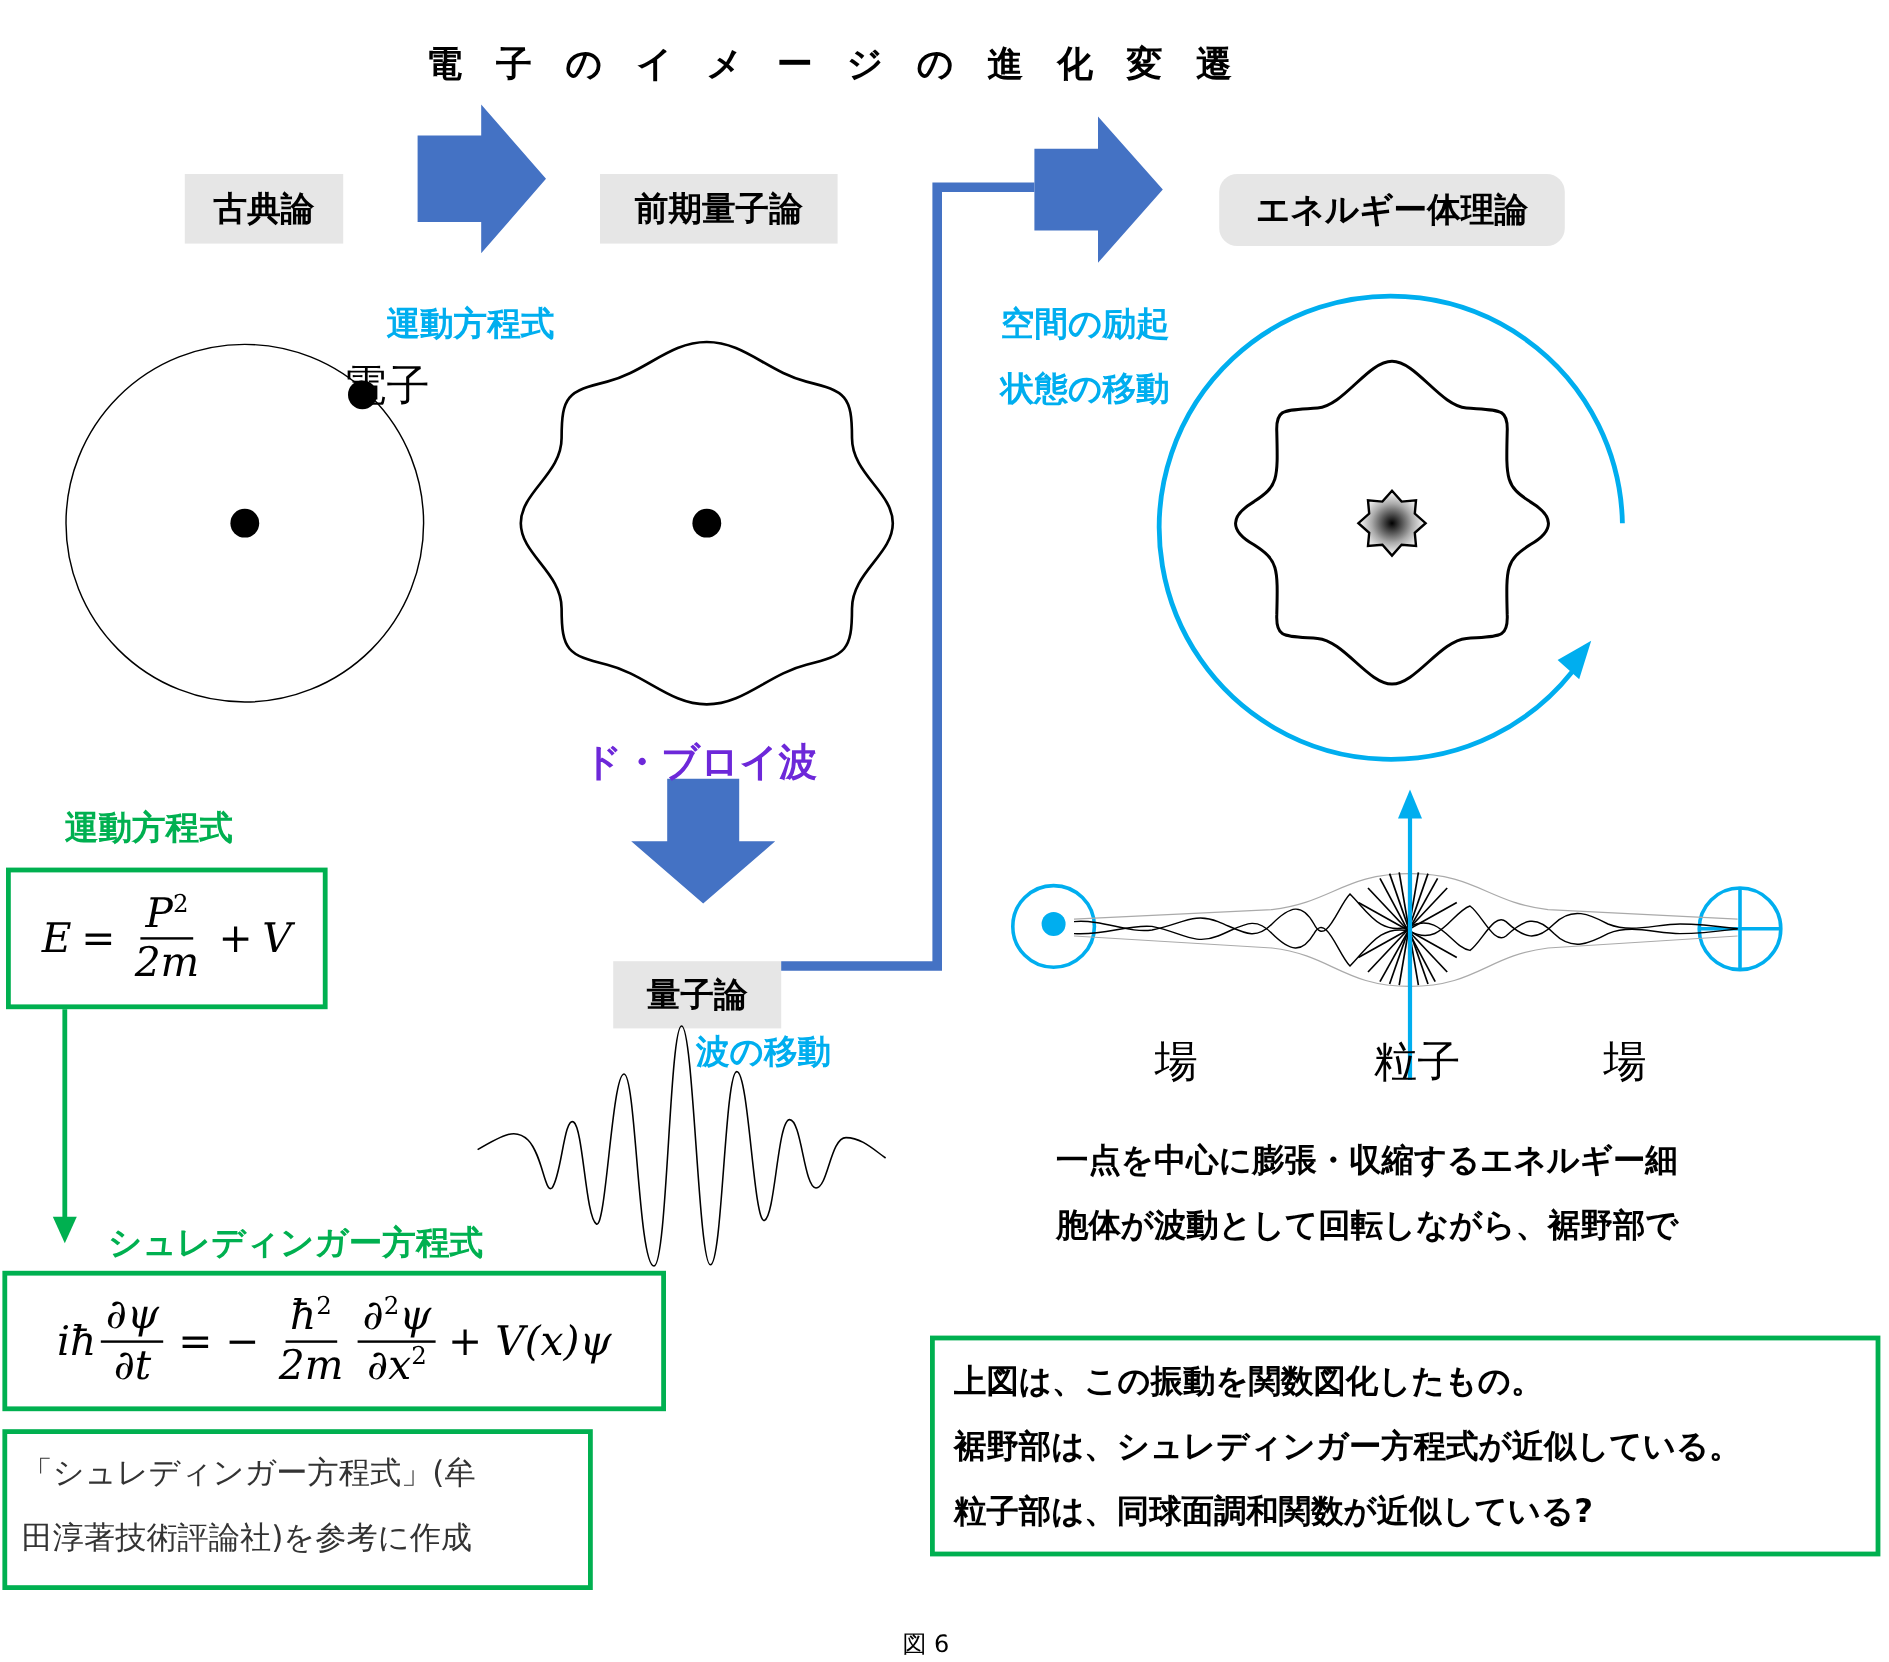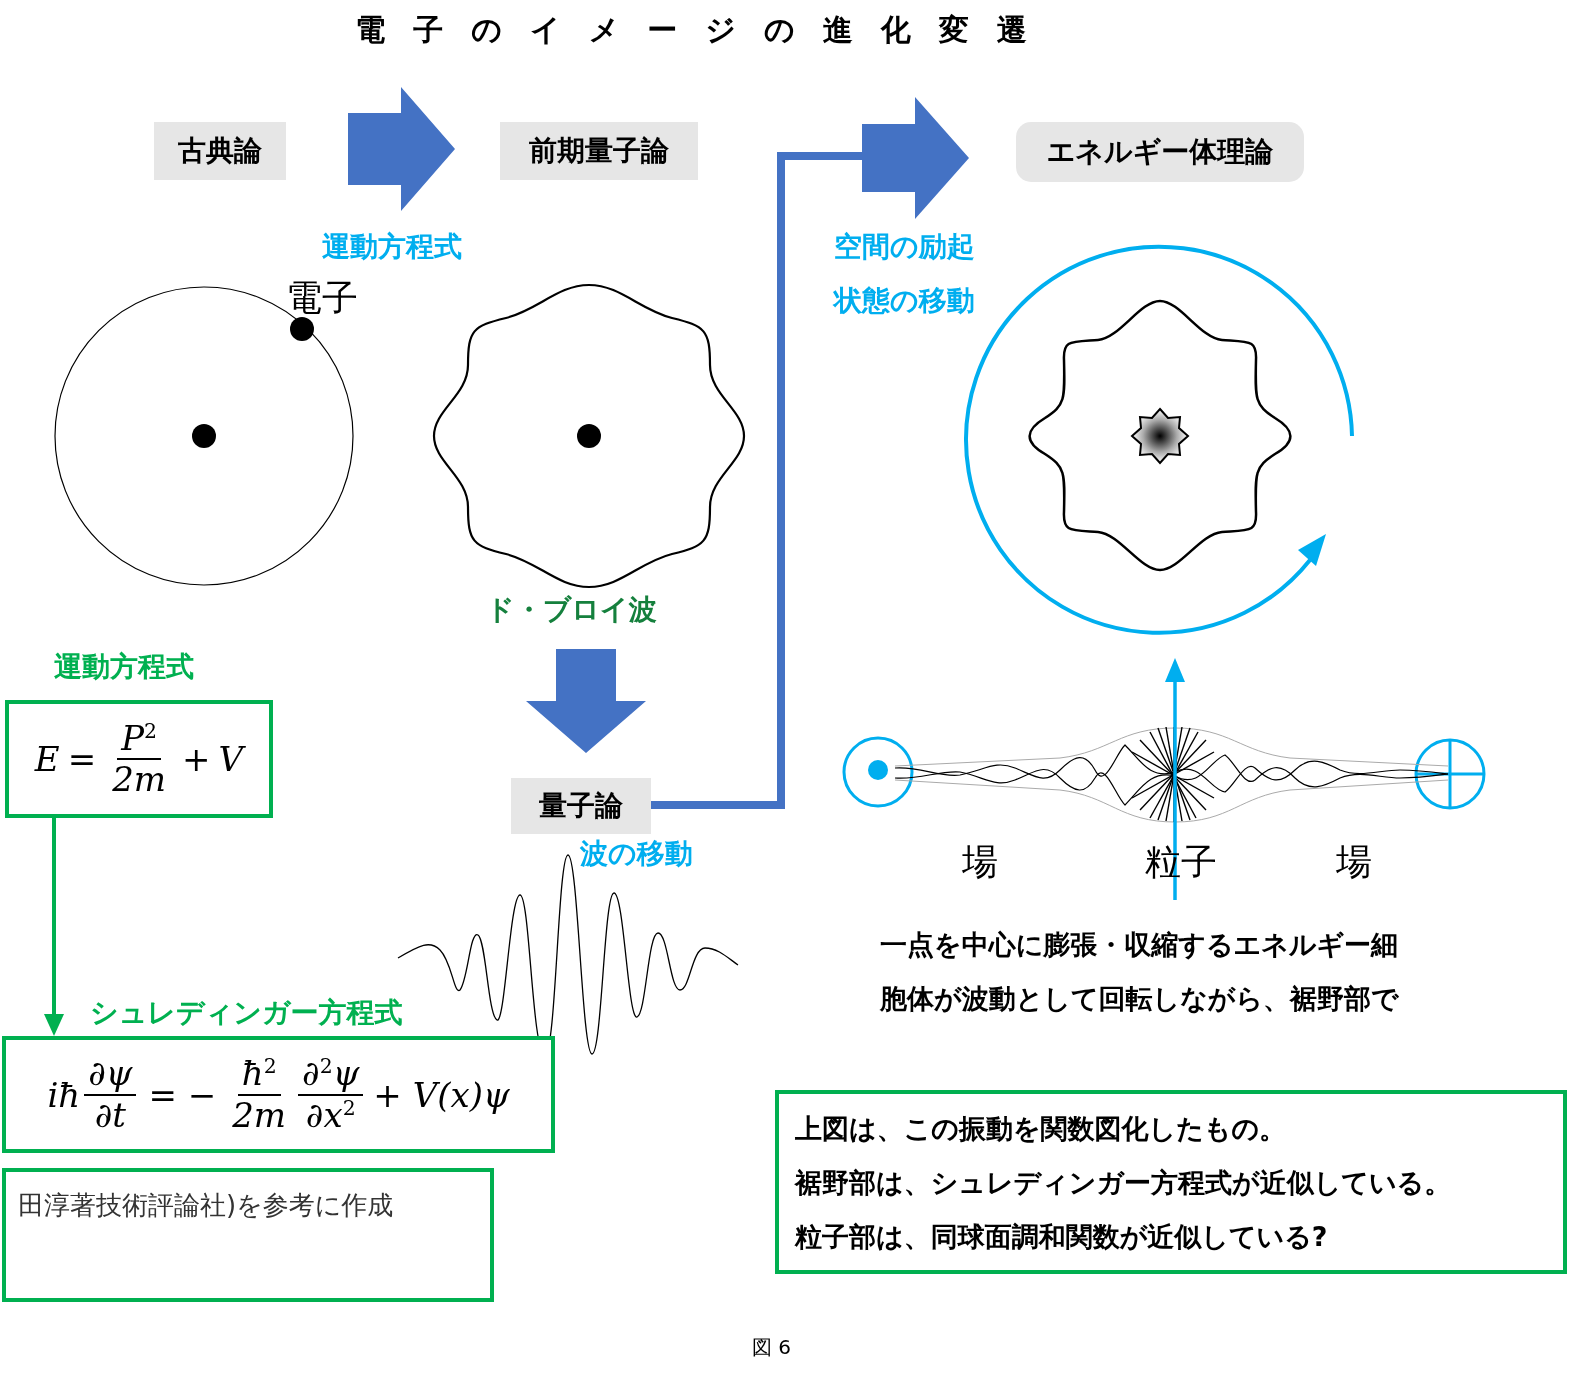--- a/index.html
+++ b/index.html
@@ -1,22 +1,22 @@
 <!DOCTYPE html>
 <html><head>
 <meta charset="utf-8">
 <style>
   html, body { margin:0; padding:0; background:#ffffff; }
   body { width:1574px; height:1385px; position:relative; overflow:hidden;
          font-family:"DejaVu Sans", "Liberation Sans", sans-serif; color:#000; }
-  .abs { position:absolute; }
+  .abs { position:absolute;margin-top:23px; }
   .title { left:0; width:1410px; top:10px; text-align:center; font-size:30px; font-weight:bold; letter-spacing:28px; }
   .stage { background:#e6e6e6; font-size:28px; font-weight:bold; text-align:center; display:flex; align-items:center; justify-content:center; }
   .blue-label { color:#00aeef; font-size:28px; font-weight:bold; }
-  .red-label { color:#15803d; font-size:28px; font-weight:bold; }
+  .red-label { color:#6d28d9; font-size:32px; font-weight:bold; }
   .green-label { color:#00b050; font-size:28px; font-weight:bold; }
   .black-label { font-size:36px; font-weight:normal; }
   .gbox { border:4px solid #00b050; box-sizing:border-box; background:#fff; }
   .math { font-family:"DejaVu Serif", "Liberation Serif", serif; font-style:italic; font-size:34px; display:flex; align-items:center; justify-content:center; height:100%; }
   .frac { display:inline-flex; flex-direction:column; align-items:center; margin:0 4px; vertical-align:middle; }
   .frac .num { border-bottom:2px solid #000; padding:0 4px; line-height:1.15; }
   .frac .den { padding:0 4px; line-height:1.15; }
   .op { font-style:normal; margin:0 8px; }
   sup { font-size:0.6em; font-style:normal; }
   .note { font-size:26px; color:#333; line-height:54px; padding:6px 12px; }
@@ -201,20 +201,21 @@
     </span>
     <span class="frac">
       <span class="num"><span>∂</span><sup>2</sup><span>ψ</span></span>
       <span class="den"><span>∂x</span><sup>2</sup></span>
     </span>
     <span style="margin-left:6px;">+ V(x)ψ</span>
   </div>
 </div>
 
 <div class="abs gbox note" style="left:2px;top:1168px;width:492px;height:134px;">
+  <div>「シュレディンガー方程式」(牟</div>
   <div>田淳著技術評論社)を参考に作成</div>
 </div>
 
 <div class="abs desc" style="left:880px;top:918px;">
   <div>一点を中心に膨張・収縮するエネルギー細</div>
   <div>胞体が波動として回転しながら、裾野部で</div>
 </div>
 
 <div class="abs gbox desc" style="left:775px;top:1090px;width:792px;height:184px;padding:8px 16px;">
   <div>上図は、この振動を関数図化したもの。</div>

